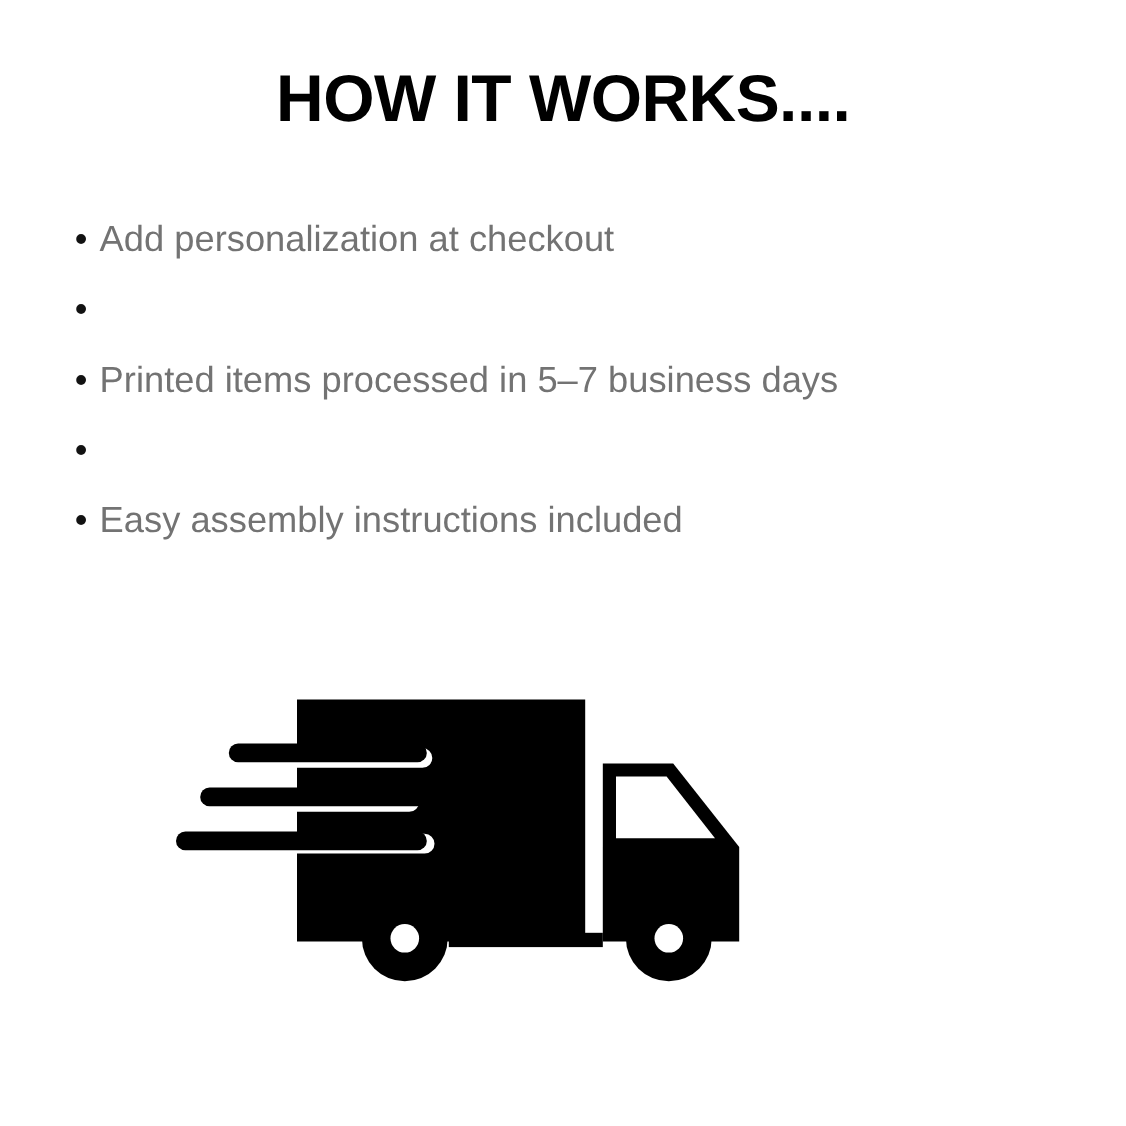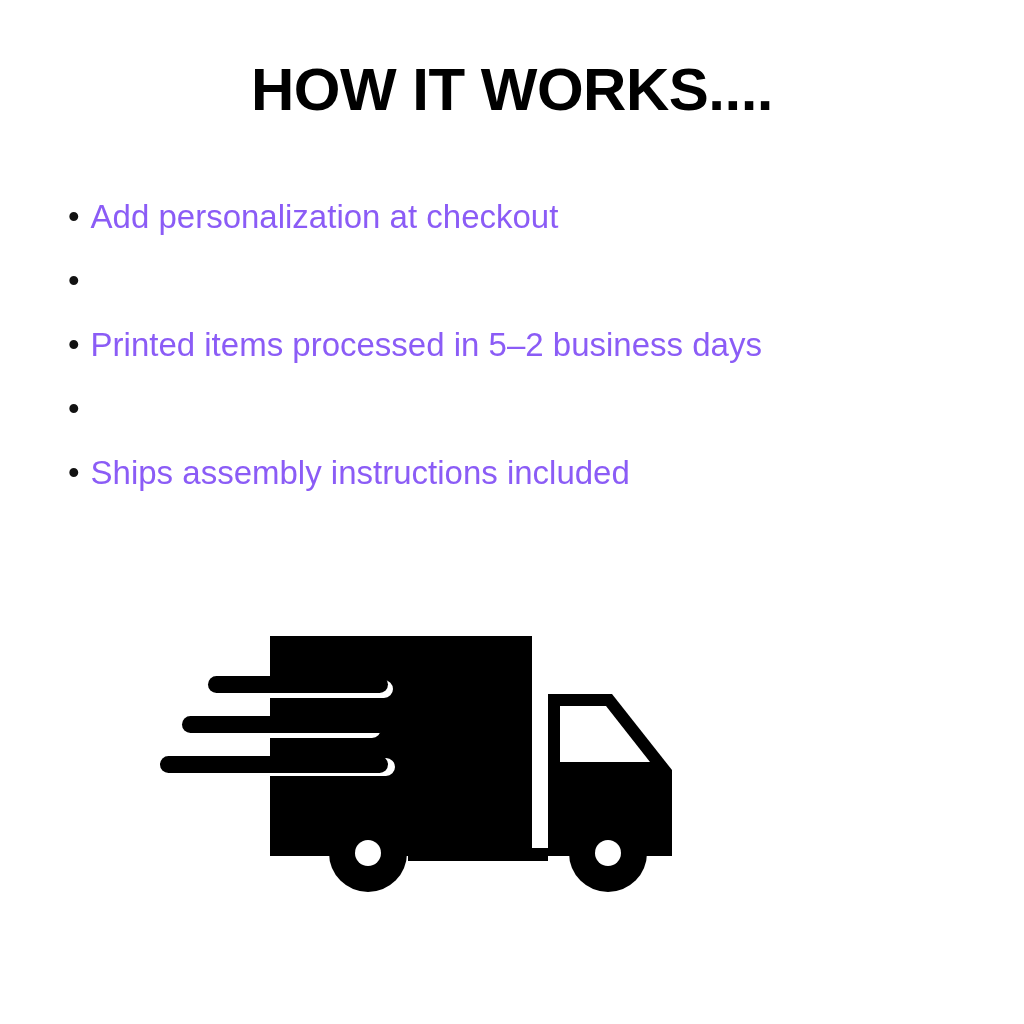--- a/index.html
+++ b/index.html
@@ -51,21 +51,21 @@
     white-space: nowrap;
   }
   .bullet-dot {
     font-size: 33px;
     line-height: 1;
     margin-right: 11px;
     color: #121212;
   }
   .bullet-text {
     font-size: 33px;
-    color: #8b5cf6;
+    color: #737373;
   }
   .truck-wrap {
     position: absolute;
     left: 160px;
     top: 620px;
     width: 560px;
     height: 300px;
   }
   .truck-svg {
     display: block;
@@ -83,28 +83,28 @@
   <ul class="bullet-list">
     <li class="bullet-item">
       <span class="bullet-dot">•</span>
       <span class="bullet-text">Add personalization at checkout</span>
     </li>
     <li class="bullet-item">
       <span class="bullet-dot">•</span>
     </li>
     <li class="bullet-item">
       <span class="bullet-dot">•</span>
-      <span class="bullet-text">Printed items processed in 5–2 business days</span>
+      <span class="bullet-text">Printed items processed in 5–7 business days</span>
     </li>
     <li class="bullet-item">
       <span class="bullet-dot">•</span>
     </li>
     <li class="bullet-item">
       <span class="bullet-dot">•</span>
-      <span class="bullet-text">Ships assembly instructions included</span>
+      <span class="bullet-text">Easy assembly instructions included</span>
     </li>
   </ul>
 
   <div class="truck-wrap">
     <svg class="truck-svg" viewBox="0 0 560 300" xmlns="http://www.w3.org/2000/svg">
       <g fill="#000000">
 
         <rect x="48" y="56" width="180" height="17" rx="8.5"></rect>
         <rect x="22" y="96" width="206" height="17" rx="8.5"></rect>
         <rect x="0" y="136" width="228" height="17" rx="8.5"></rect>

